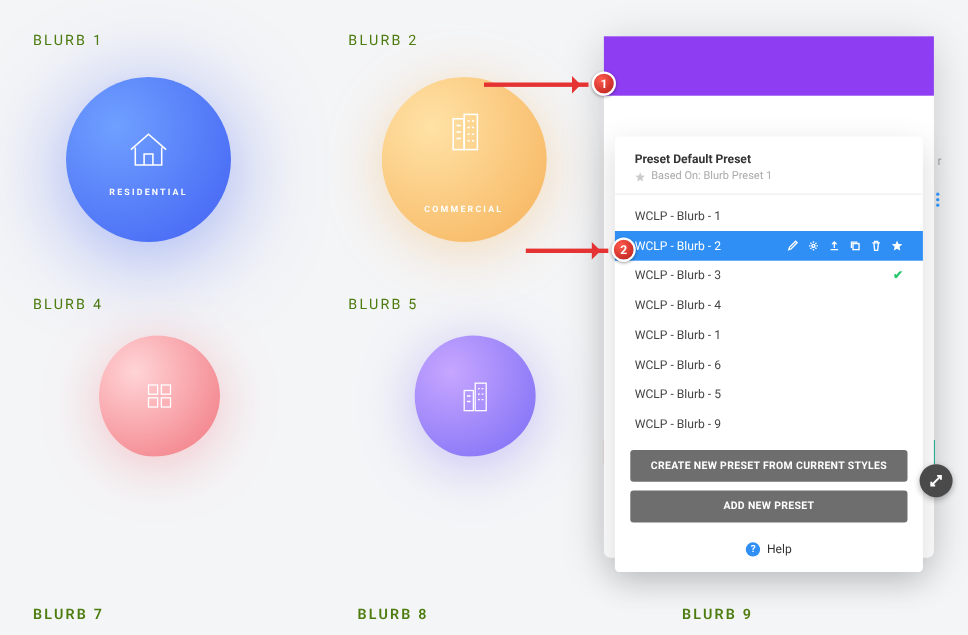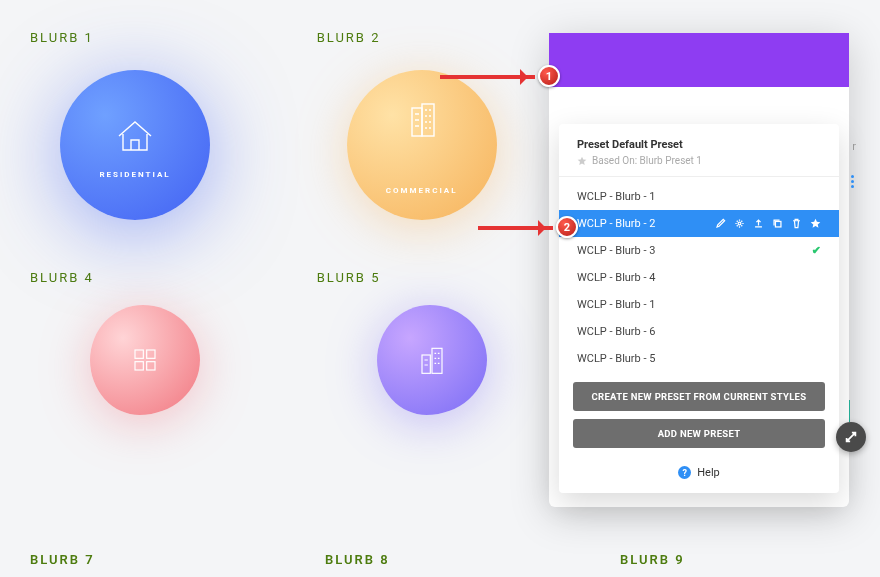--- a/index.html
+++ b/index.html
@@ -261,20 +261,23 @@
         </div>
       <div class="dd-item">
           <span>WCLP - Blurb - 1</span>
         </div>
       <div class="dd-item">
           <span>WCLP - Blurb - 6</span>
         </div>
       <div class="dd-item">
           <span>WCLP - Blurb - 5</span>
         </div>
+      <div class="dd-item">
+          <span>WCLP - Blurb - 9</span>
+        </div>
     </div>
     <div class="dd-foot">
       <div class="dd-btn">CREATE NEW PRESET FROM CURRENT STYLES</div>
       <div class="dd-btn">ADD NEW PRESET</div>
       <div class="dd-help">
         <span class="q">?</span>
         <span>Help</span>
       </div>
     </div>
   </div>

